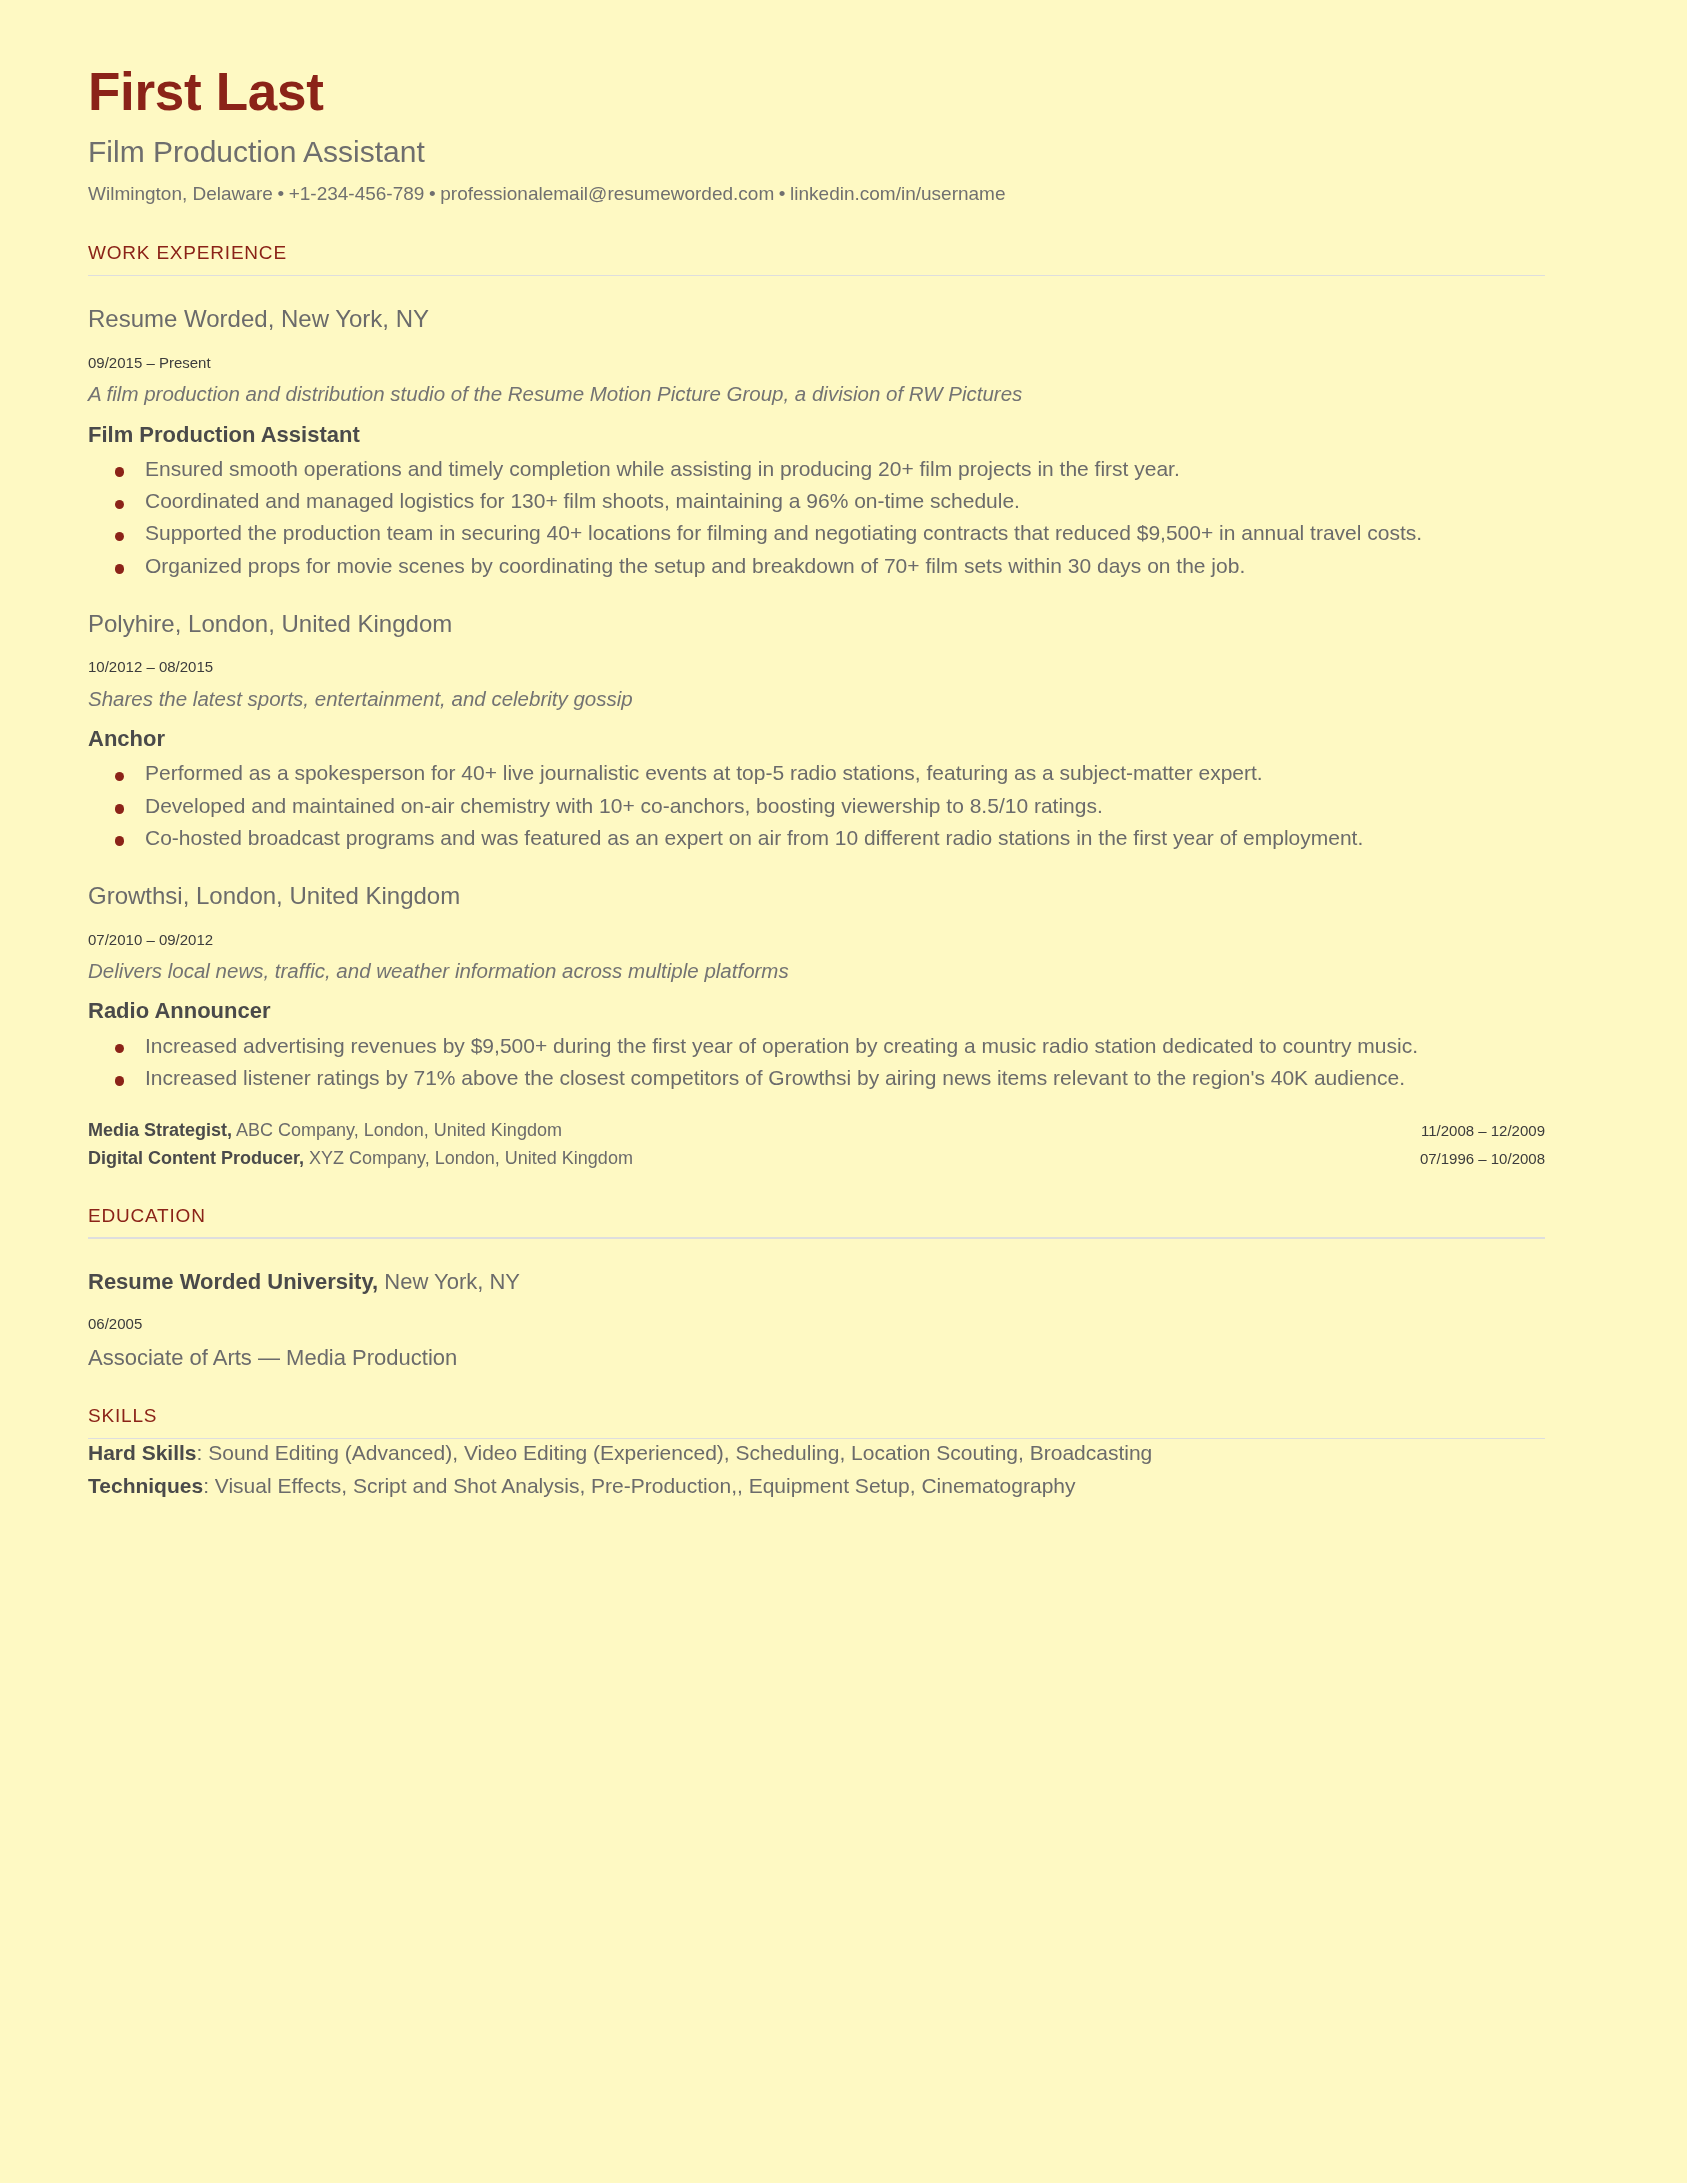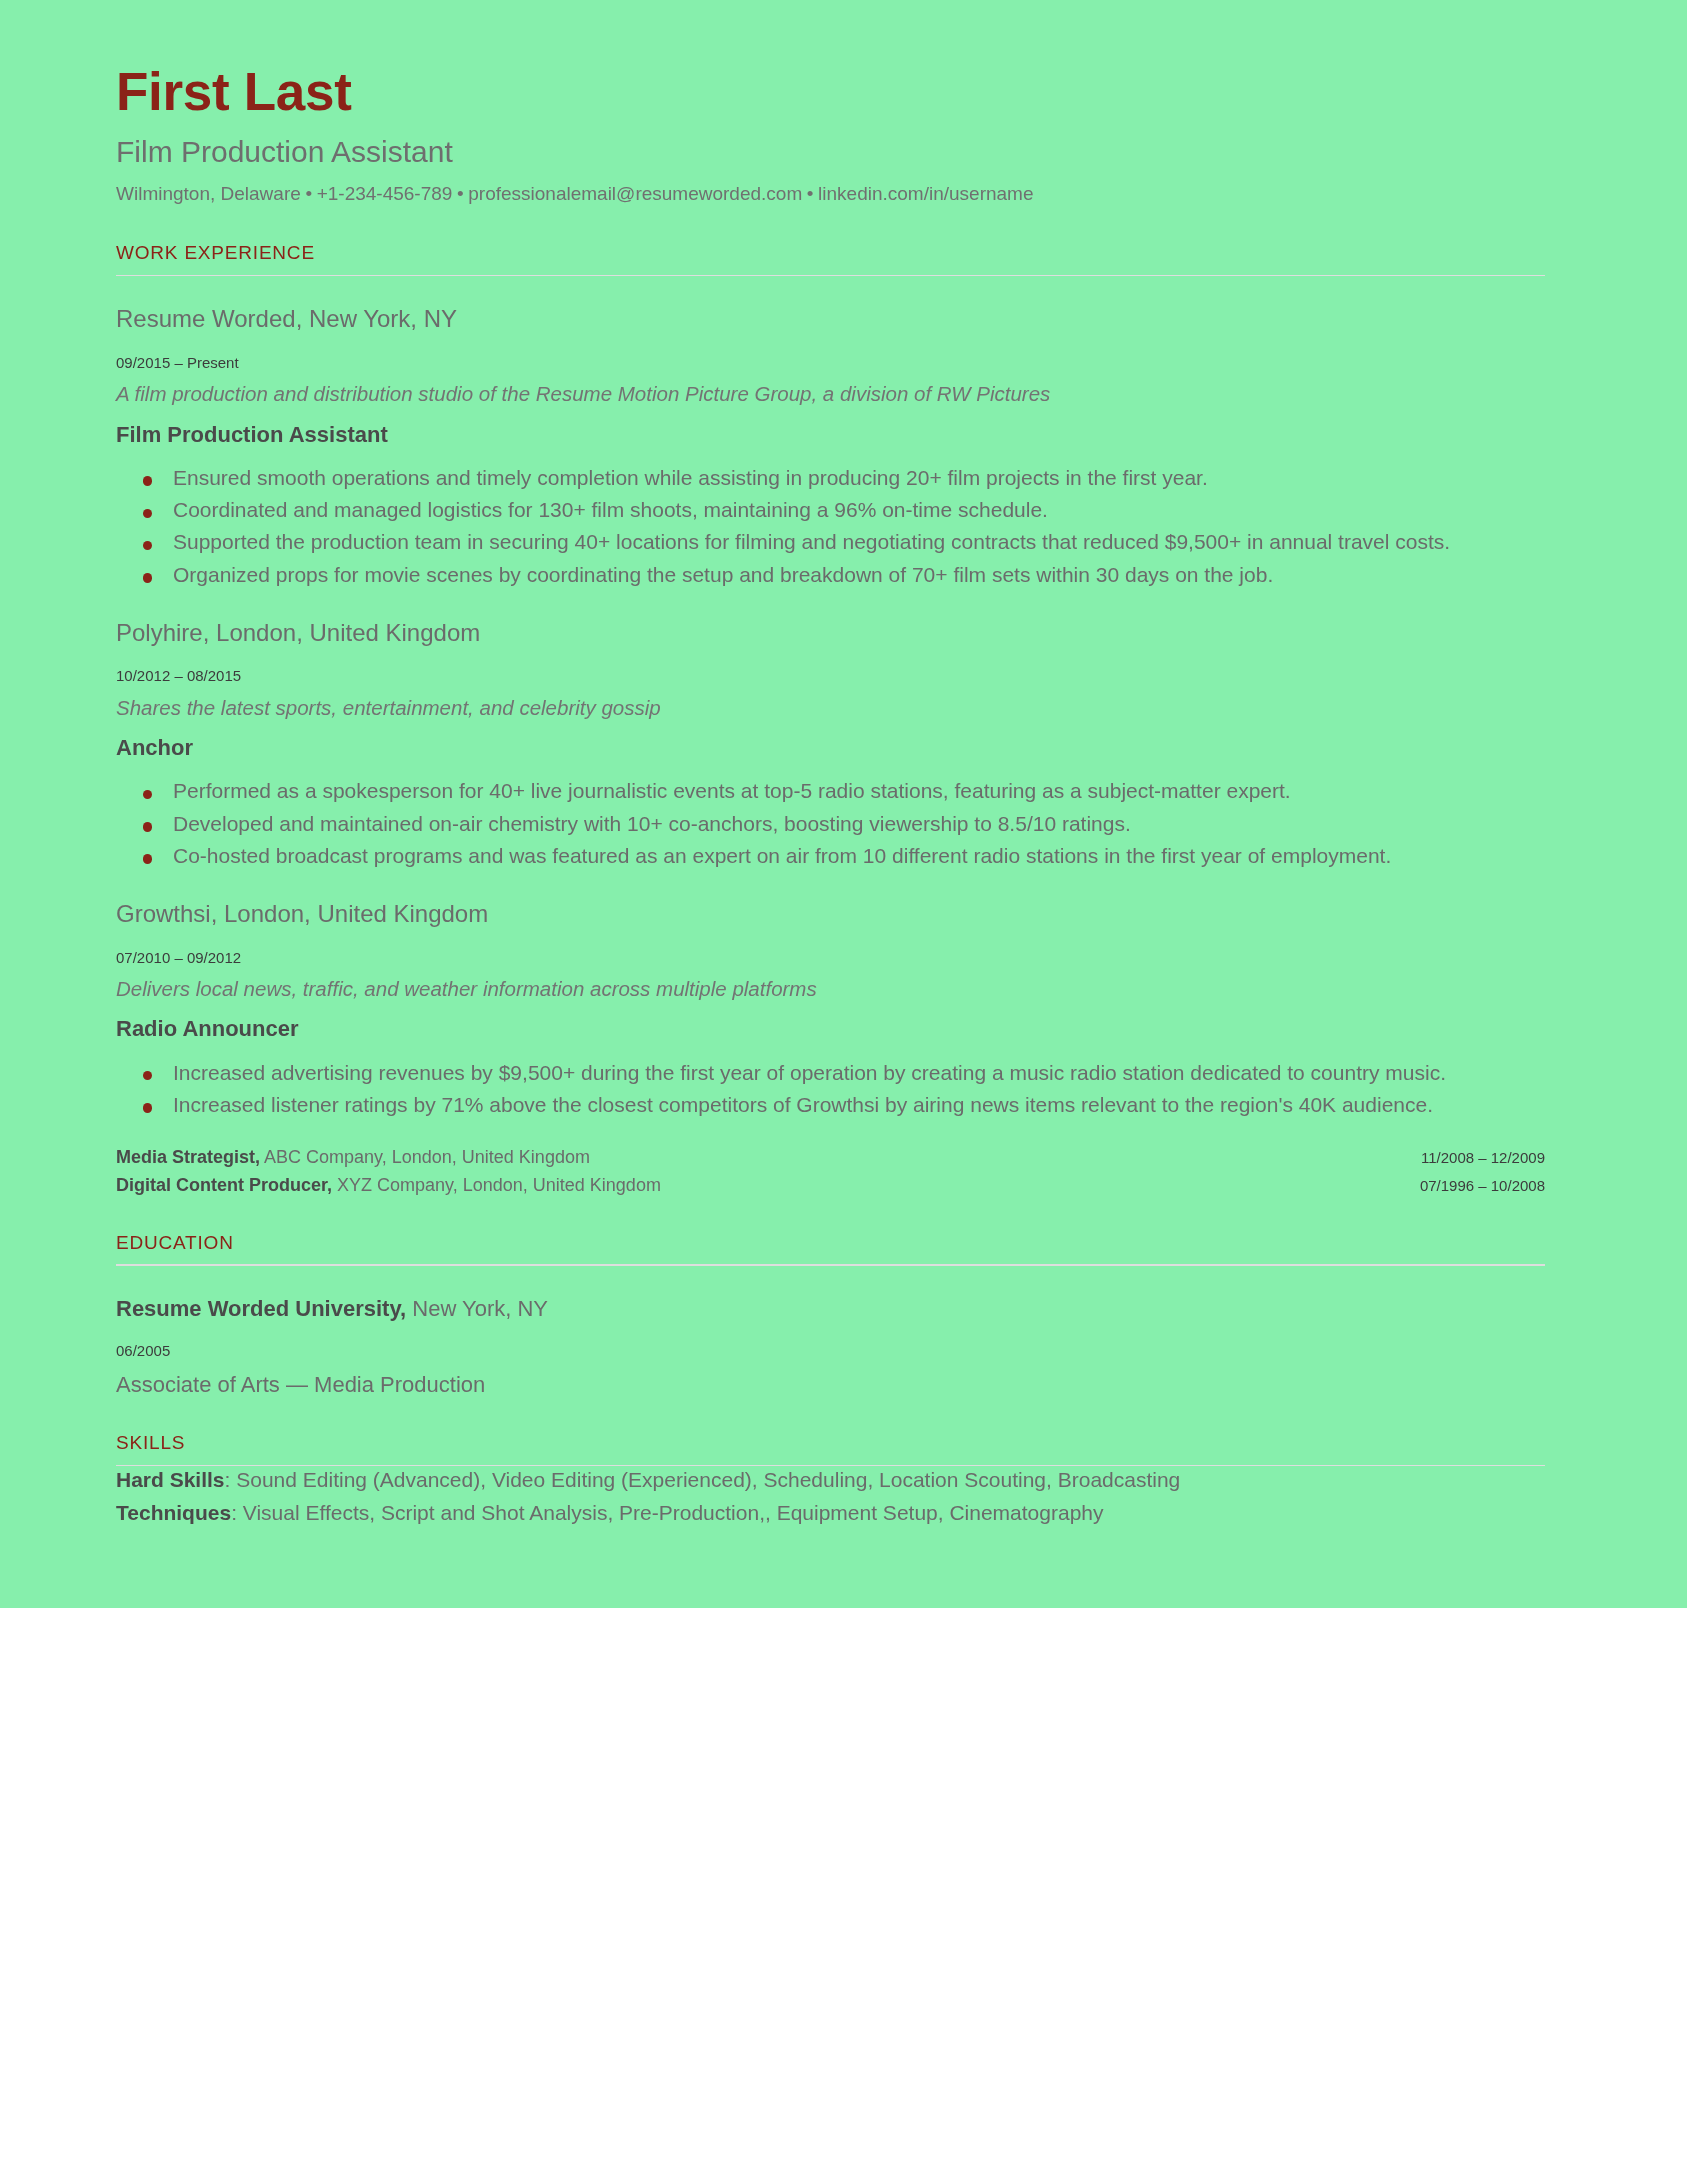--- a/index.html
+++ b/index.html
@@ -10,24 +10,24 @@
   body {
     width: 1687px;
     height: 2183px;
     font-family: "Liberation Sans", sans-serif;
     -webkit-font-smoothing: antialiased;
   }
 
   .page {
     position: relative;
     width: 1687px;
-    height: 1608px;
-    background: #86efac;
+    height: 2183px;
+    background: #fef9c3;
     box-sizing: border-box;
-    padding: 63px 142px 0 116px;
+    padding: 63px 142px 0 88px;
   }
 
   
   .name {
     font-size: 53px;
     font-weight: bold;
     color: #8b2318;
     letter-spacing: -0.3px;
     line-height: 1.08;
     margin: 0 0 14.6px 0;
@@ -106,21 +106,21 @@
     font-size: 22px;
     font-weight: bold;
     color: #4a4a4a;
     line-height: 1.2;
     margin-top: 14.6px;
   }
 
   
   ul.bullets {
     list-style: none;
-    margin: 16px 0 0 0;
+    margin: 7px 0 0 0;
     padding: 0;
   }
   ul.bullets li {
     position: relative;
     padding-left: 57px;
     font-size: 21px;
     color: #6b6b6b;
     line-height: 1.38;
     margin-bottom: 3.3px;
   }

